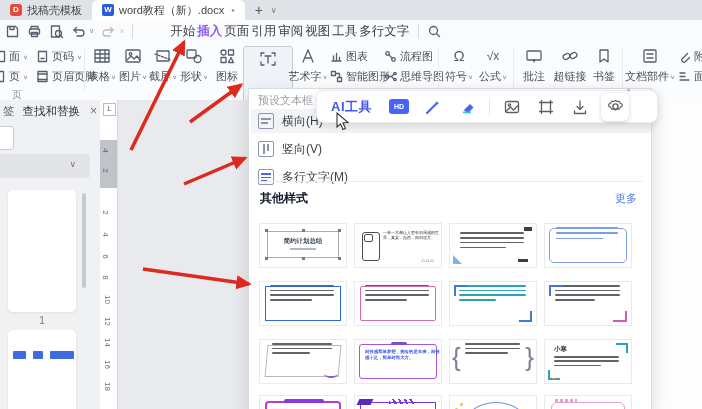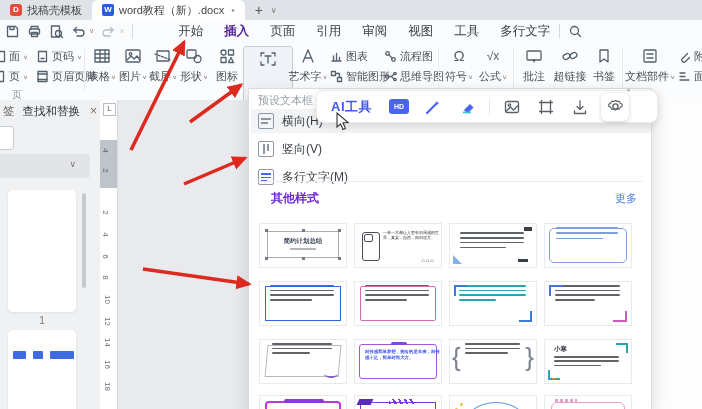--- a/index.html
+++ b/index.html
@@ -14,23 +14,23 @@
   .w-ic{width:12px;height:12px;border-radius:2px;background:#2b5cd9;color:#fff;font-size:8px;line-height:12px;text-align:center;font-weight:bold;}
   .dot{color:#9aa0a8;font-size:10px;margin-left:2px;}
   .plus{font-size:14px;color:#555;margin-left:10px;}
   .chev{font-size:8px;color:#777;margin-left:8px;}
   
   #menubar{position:absolute;left:0;top:20px;width:702px;height:22px;background:#fafbfc;display:flex;align-items:center;}
   .qbar{display:flex;align-items:center;gap:7px;padding-left:5px;}
   .qic{width:15px;height:15px;display:inline-block;}
   .qchev{font-size:7px;color:#888;margin-left:-4px;}
   .vdiv{width:1px;height:14px;background:#d7dade;margin:0 8px;}
-  .mtabs{display:flex;align-items:flex-end;gap:19px;margin-left:36px;font-size:12.5px;color:#3a3f46;}
+  .mtabs{display:flex;align-items:flex-end;margin-left:28px;font-size:12.5px;color:#3a3f46;}
   .mtab{position:relative;padding:2px 1px;cursor:default;}
-  .mtab.active{color:#4c1d95;font-weight:bold;}
+  .mtab.active{color:#8b5cf6;font-weight:bold;}
   .mtab.active::after{content:"";position:absolute;left:2px;right:2px;bottom:-3px;height:2.5px;background:#3670e8;}
   
   #ribbon{position:absolute;left:0;top:42px;width:702px;height:58px;background:#fbfcfd;border-bottom:1px solid #e4e6e9;}
   .rdiv{position:absolute;top:6px;width:1px;height:44px;background:#e8eaed;}
   .rsm{position:absolute;display:flex;align-items:center;gap:3px;font-size:11px;color:#4a4f57;white-space:nowrap;}
   .ric{width:13px;height:13px;flex:0 0 auto;}
   .rbig{position:absolute;top:4px;display:flex;flex-direction:column;align-items:center;font-size:11px;color:#4a4f57;}
   .rbig .big-ic{width:20px;height:20px;margin-bottom:3px;}
   .rlabel{display:flex;align-items:center;gap:1px;white-space:nowrap;}
   .dn{font-size:7px;color:#888;transform:scaleY(.8);}
@@ -73,21 +73,21 @@
   .pic i{position:absolute;background:#8d97a8;}
   .pic.h i.a{left:2px;right:2px;top:4px;height:1.5px;}
   .pic.h i.b{left:2px;right:5px;top:8px;height:1.5px;}
   .pic.v i.a{top:2px;bottom:2px;left:4px;width:1.5px;}
   .pic.v i.b{top:2px;bottom:5px;left:8px;width:1.5px;}
   .pic.m i{background:#4a63f7;}
   .pic.m i.a{left:2px;right:2px;top:3px;height:1.5px;}
   .pic.m i.b{left:2px;right:2px;top:6.5px;height:1.5px;}
   .pic.m i.c{left:2px;right:6px;top:10px;height:1.5px;}
   #pdivider{position:absolute;left:9px;top:92px;width:384px;height:1px;background:#ececee;}
-  .sectitle{position:absolute;left:11px;top:101px;font-size:12px;font-weight:bold;color:#6d28d9;margin-left:11px;}
+  .sectitle{position:absolute;left:11px;top:101px;font-size:12px;font-weight:bold;color:#0f172a;}
   .more{position:absolute;right:14px;top:102px;font-size:11px;color:#4a7af0;}
   
   .thumb{position:absolute;width:88px;height:45px;background:#fff;border:1px solid #e9eaee;box-sizing:border-box;overflow:hidden;}
   .tl{display:block;height:1.7px;background:#606468;border-radius:1px;margin:2.6px 7px 0 7px;}
   .tiny{font-size:8px;line-height:1.35;transform-origin:0 0;color:#333;}
   
   .t1 .inner{position:absolute;left:7px;top:7px;right:7px;bottom:9px;border:1px solid #a7adb5;}
   .hd8{position:absolute;width:3px;height:3px;background:#737a84;}
   .t1 .title{position:absolute;left:0;right:0;top:11px;text-align:center;font-size:8px;font-weight:bold;color:#3c4654;transform:scale(.8);}
   .t1 .cap{position:absolute;left:30px;right:30px;top:24px;height:1.5px;background:#b3b8bf;}

